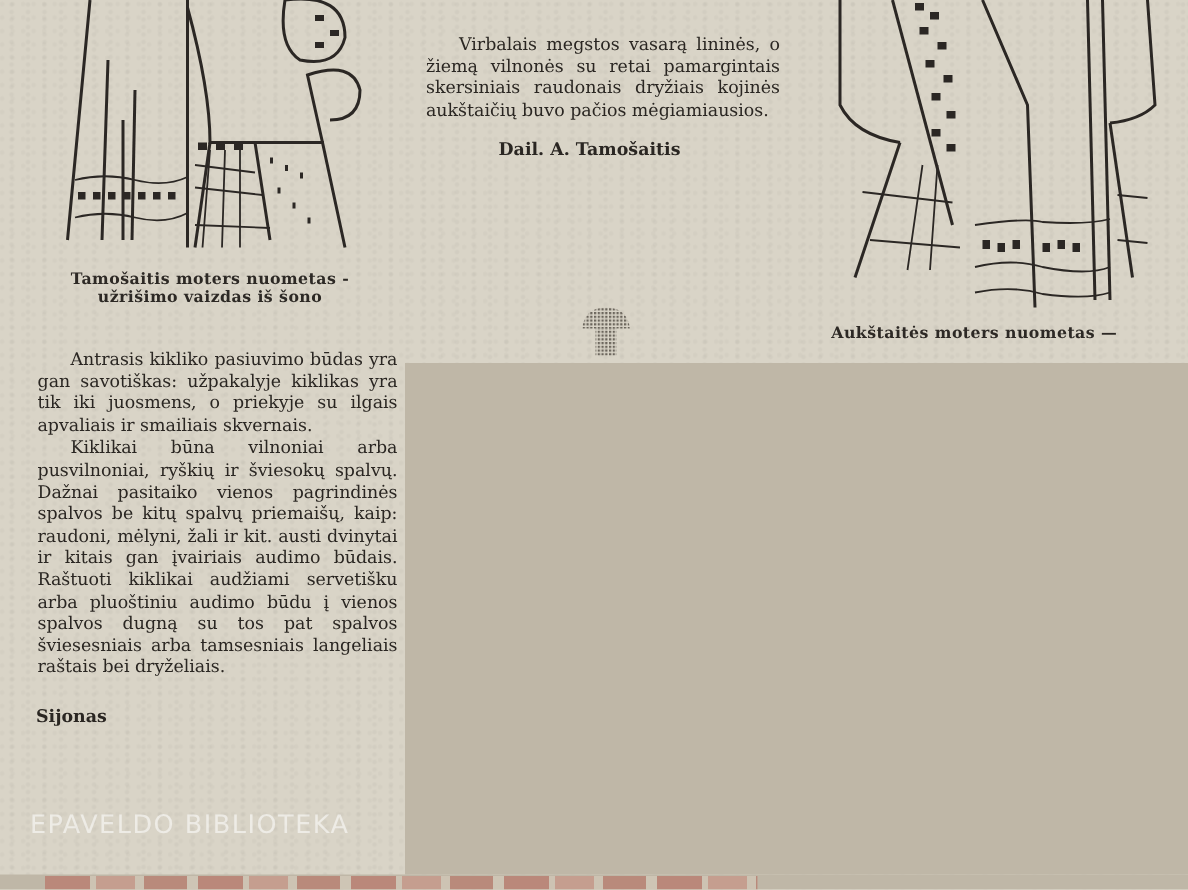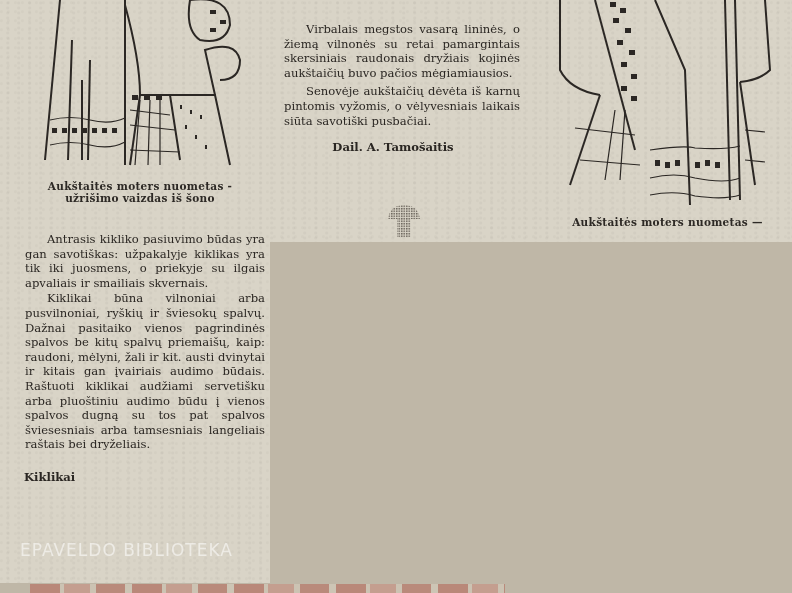--- a/index.html
+++ b/index.html
@@ -99,27 +99,26 @@
     <rect x="170" y="115" width="2" height="4"></rect>
       <rect x="155" y="125" width="2" height="4"></rect>
     <rect x="165" y="135" width="2" height="4"></rect>
       <rect x="175" y="145" width="2" height="4"></rect>
     <rect x="180" y="10" width="6" height="4"></rect>
       <rect x="190" y="20" width="6" height="4"></rect>
     <rect x="180" y="28" width="6" height="4"></rect>
   </g>
 </svg>
 <div class="caption" style="left:30px;top:180px;width:220px;">
-  <div>Aukštaitės moters nuometas -</div>
+  <div>Tamošaitis moters nuometas -</div>
   <div>užrišimo vaizdas iš šono</div>
 </div>
 
 <div class="col" style="left:283px;top:17px;width:238px;">
   <p class="indent" style="margin-top:5px;">Virbalais megstos vasarą lininės, o žiemą vilnonės su retai pamargintais skersiniais raudonais dryžiais kojinės aukštaičių buvo pačios mėgiamiausios.</p>
-  <p class="indent" style="margin-top:4px;">Senovėje aukštaičių dėvėta iš karnų pintomis vyžomis, o vėlyvesniais laikais siūta savotiški pusbačiai.</p>
   <p class="sig" style="margin-top:12px;">Dail. A. Tamošaitis</p>
 </div>
 <svg class="ornament" viewBox="0 0 36 36">
   <defs>
     <pattern id="dots" width="2.5" height="2.5" patternUnits="userSpaceOnUse">
       <rect width="1.5" height="1.5" fill="#6b655c"></rect>
     </pattern>
   </defs>
   <path d="M2 16 Q4 2 18 2 Q32 2 34 16 Z" fill="url(#dots)"></path>
   <rect x="11" y="16" width="14" height="18" fill="url(#dots)"></rect>
@@ -155,26 +154,26 @@
     <rect x="66" y="86" width="6" height="5"></rect>
       <rect x="76" y="96" width="6" height="5"></rect>
     <rect x="100" y="160" width="5" height="6"></rect>
       <rect x="110" y="162" width="5" height="6"></rect>
     <rect x="120" y="160" width="5" height="6"></rect>
       <rect x="140" y="162" width="5" height="6"></rect>
     <rect x="150" y="160" width="5" height="6"></rect>
       <rect x="160" y="162" width="5" height="6"></rect>
   </g>
 </svg>
-<div class="caption" style="left:555px;top:216px;width:225px;">
+<div class="caption" style="left:537px;top:216px;width:225px;">
   <div>Aukštaitės moters nuometas —</div>
 </div>
 
 <div class="col" style="left:24px;top:229px;width:242px;">
   <p class="indent" style="margin-top:3px;">Antrasis kikliko pasiuvimo būdas yra gan savotiškas: užpakalyje kiklikas yra tik iki juosmens, o priekyje su ilgais apvaliais ir smailiais skvernais.</p>
   <p class="indent">Kiklikai būna vilnoniai arba pusvilnoniai, ryškių ir šviesokų spalvų. Dažnai pasitaiko vienos pagrindinės spalvos be kitų spalvų priemaišų, kaip: raudoni, mėlyni, žali ir kit. austi dvinytai ir kitais gan įvairiais audimo būdais. Raštuoti kiklikai audžiami servetišku arba pluoštiniu audimo būdu į vienos spalvos dugną su tos pat spalvos šviesesniais arba tamsesniais langeliais raštais bei dryželiais.</p>
-  <h3 style="margin-top:18px;">Kiklikai</h3>
+  <h3 style="margin-top:18px;">Sijonas</h3>
 </div>
 
 <div class="overlay"></div>
 <div class="strip"></div>
 <div class="strip-paper"></div>
 <div class="watermark">EPAVELDO BIBLIOTEKA</div>
 
 </body></html>

